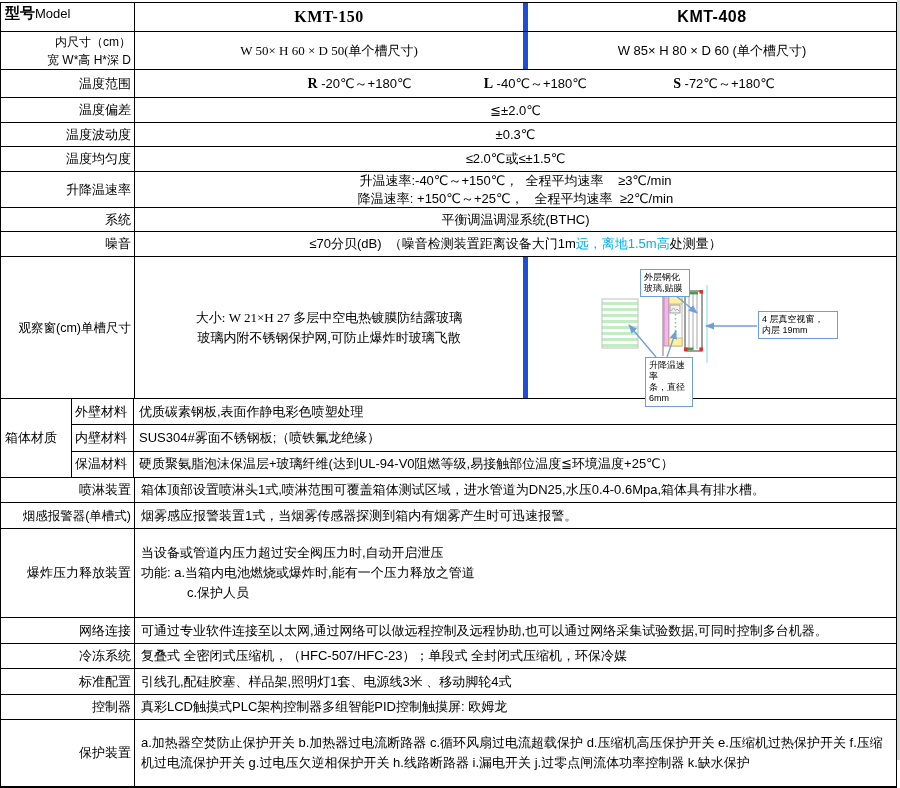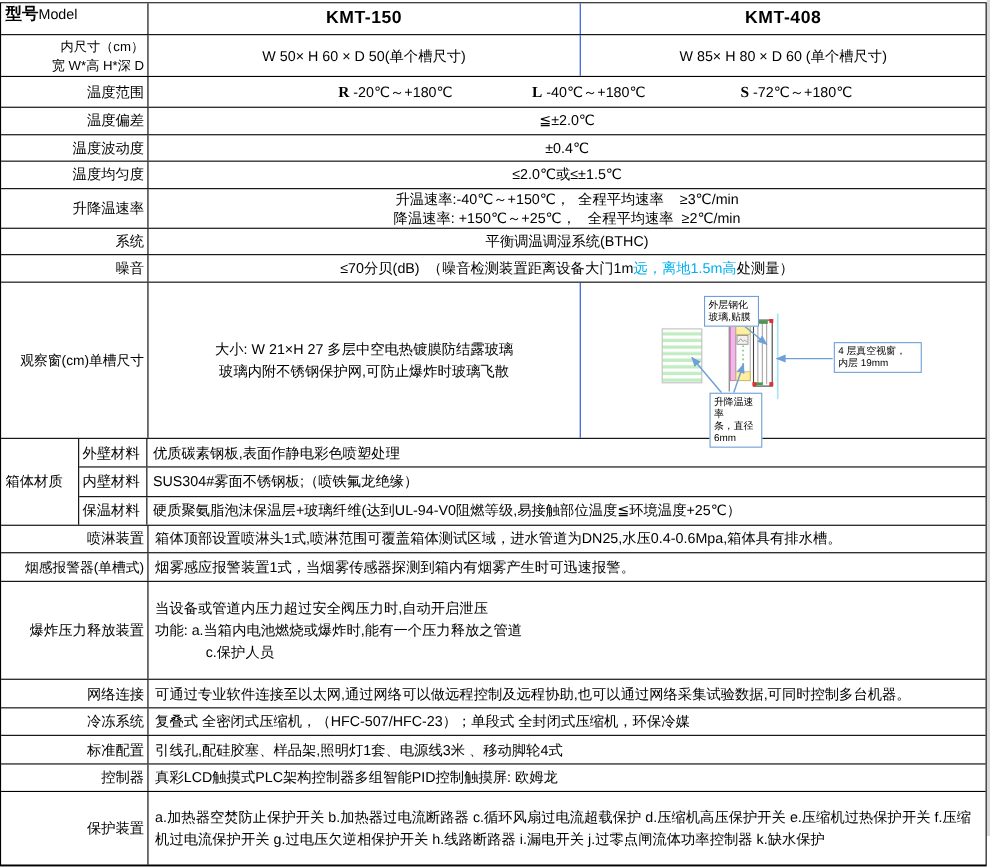--- a/index.html
+++ b/index.html
@@ -7,21 +7,21 @@
   body { font-family:"Liberation Sans","DejaVu Sans",sans-serif; color:#000; font-size:13px; }
   .page { position:relative; width:900px; height:788px; background:#fff; overflow:hidden; }
   .right-strip { position:absolute; right:0; top:0; width:3px; height:760px; background:#d9d9d9; }
   .spec-table { position:absolute; left:0; top:2px; width:897px; border:1px solid #000; border-bottom:2px solid #000; background:#fff; }
   .row { display:flex; border-bottom:1px solid #000; align-items:stretch; }
   .row:last-child { border-bottom:none; }
   .lbl { width:134px; border-right:1px solid #000; display:flex; flex-direction:column; justify-content:center; padding:2px 3px 2px 4px; line-height:16px;align-items:flex-end; }
   .val { flex:1; display:flex; align-items:center; }
   .center { justify-content:center; text-align:center; }
   .leftpad { padding-left:6px; padding-right:6px; }
-  .col2 { width:393px; border-right:1px solid #1d4ed8; display:flex; align-items:center; justify-content:center; text-align:center; }
+  .col2 { width:393px; border-right:5px solid #1d4ed8; display:flex; align-items:center; justify-content:center; text-align:center;font-family:Liberation Serif, serif; }
   .col3 { flex:1; display:flex; align-items:center; justify-content:center; text-align:center; }
   .model-name { font-weight:bold; font-size:16px; letter-spacing:0.5px; }
   .t-model-cn { font-weight:bold; font-size:15px; }
   .t-model-en { font-size:13px; }
   .two-line { line-height:18px; }
   .grade { font-family:"Liberation Serif","DejaVu Serif",serif; font-weight:bold; font-size:14px; }
   .temp-range-wrap { position:relative; flex:1; height:100%; }
   .temp-range-item { position:absolute; top:50%; transform:translate(-50%,-50%); white-space:nowrap; }
   .tr-r { left:29.5%; } .tr-l { left:52.6%; } .tr-s { left:77.4%; }
   .stack { display:flex; flex-direction:column; justify-content:center; }
@@ -81,21 +81,21 @@
       </div>
     </div>
 
     <div class="row h-r4">
       <div class="lbl">温度偏差</div>
       <div class="val center">≦±2.0℃</div>
     </div>
 
     <div class="row h-r5">
       <div class="lbl">温度波动度</div>
-      <div class="val center">±0.4℃</div>
+      <div class="val center">±0.3℃</div>
     </div>
 
     <div class="row h-r6">
       <div class="lbl">温度均匀度</div>
       <div class="val center">≤2.0℃或≤±1.5℃</div>
     </div>
 
     <div class="row h-r7">
       <div class="lbl">升降温速率</div>
       <div class="val center stack">

